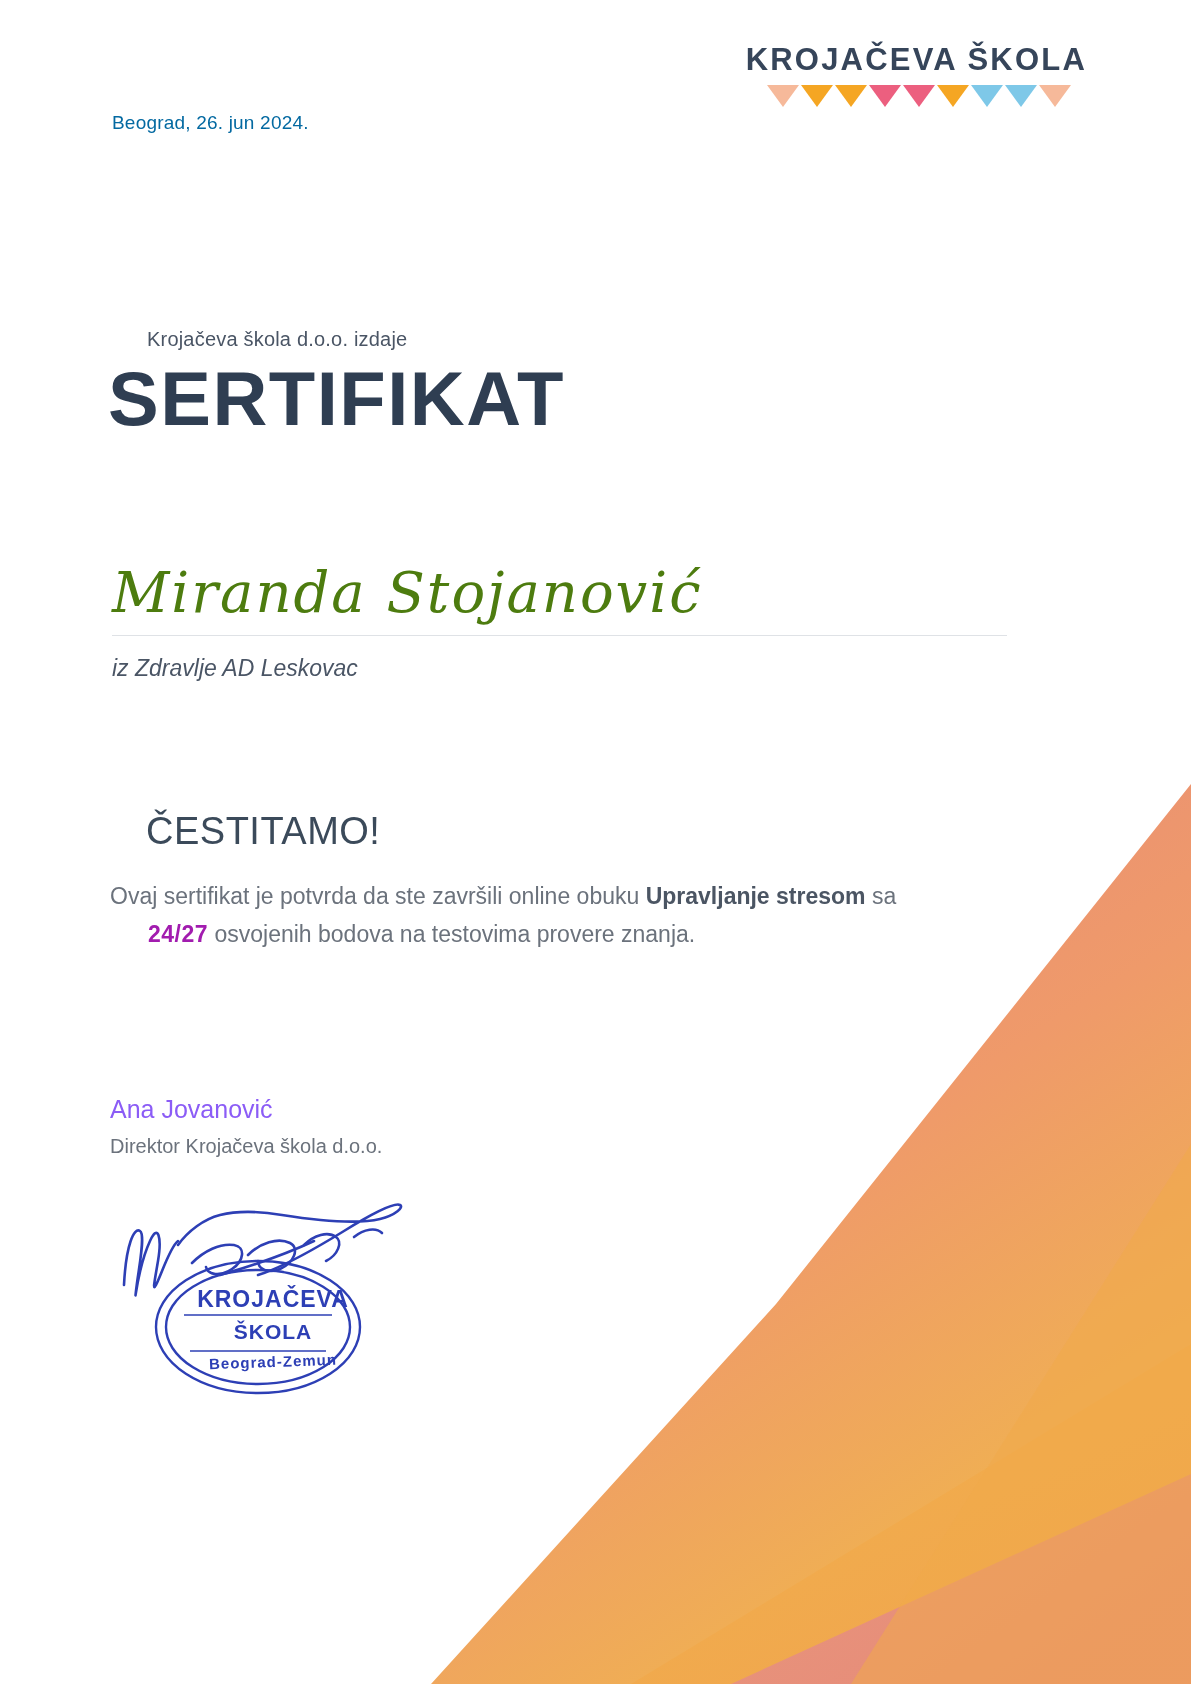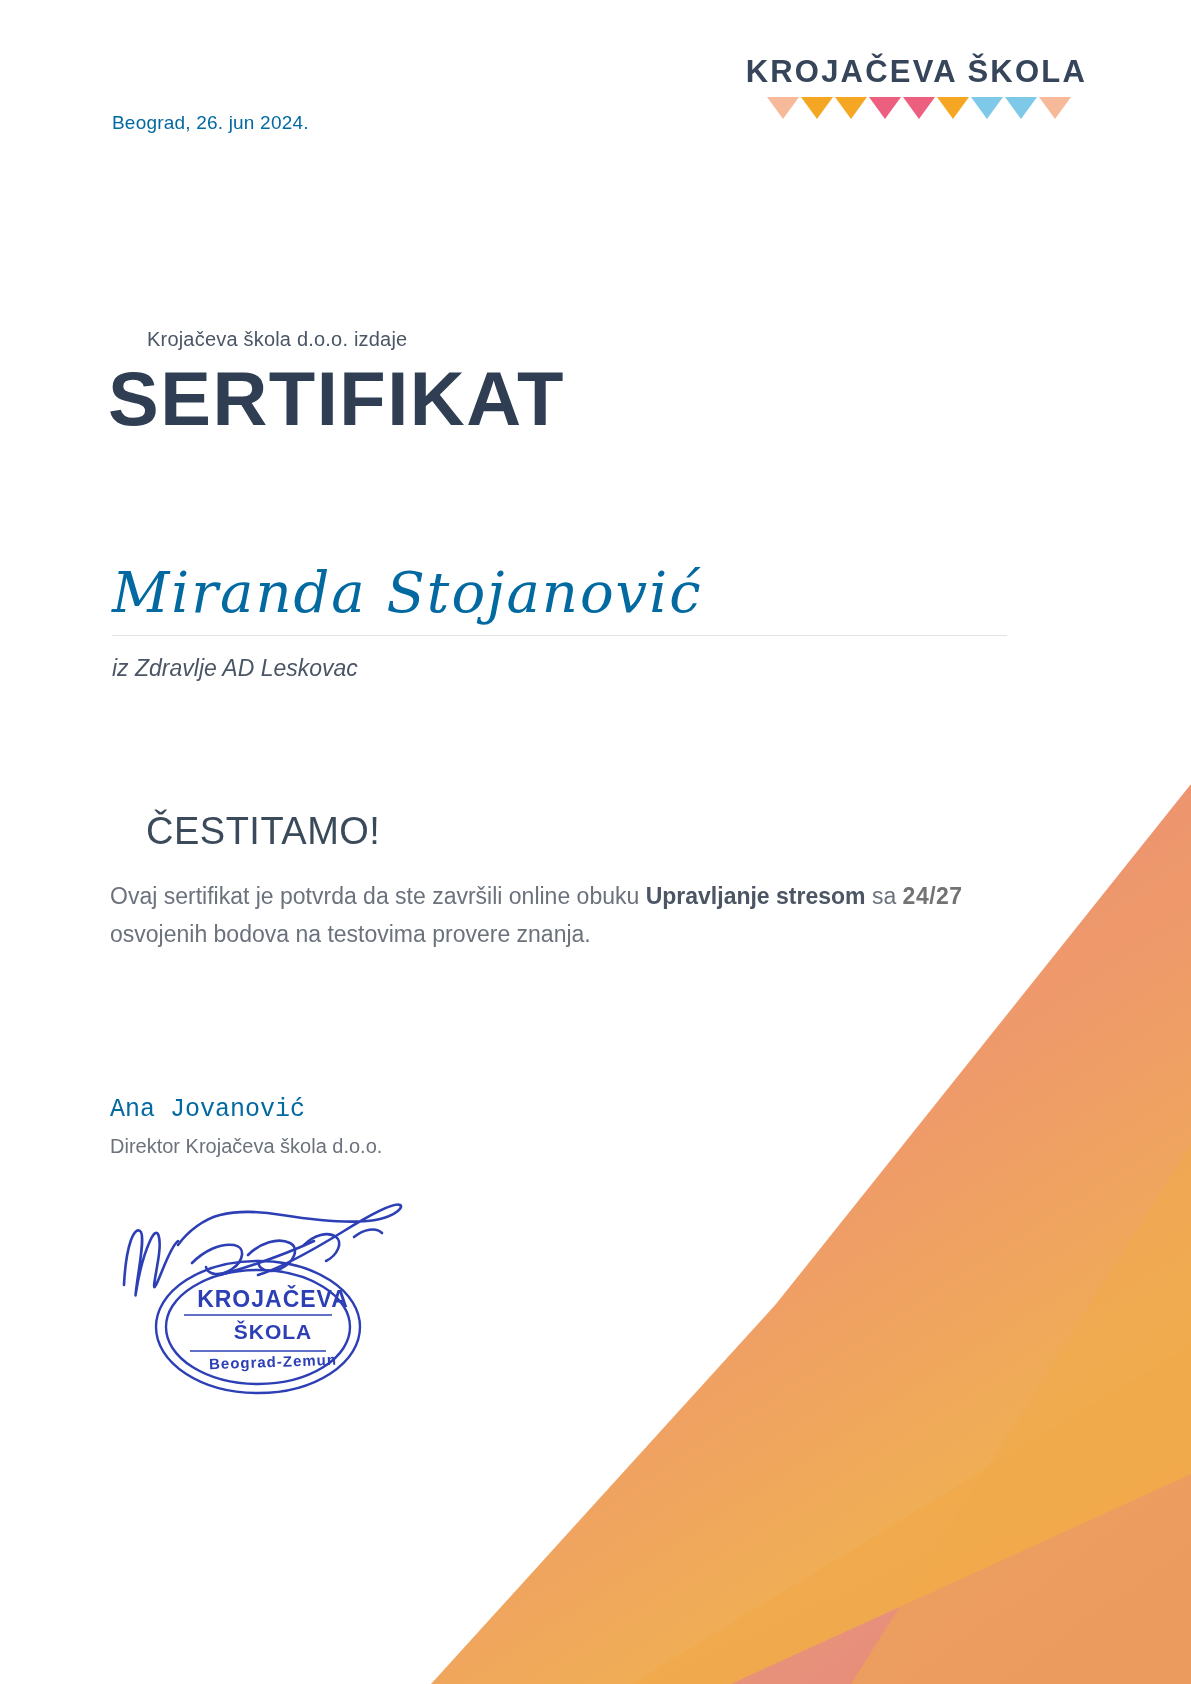--- a/index.html
+++ b/index.html
@@ -37,21 +37,21 @@
     position: absolute;
     left: 112px;
     top: 112px;
     font-size: 19px;
     color: #0369a1;
     letter-spacing: 0.2px;
   }
   .logo-block {
     position: absolute;
     right: 104px;
-    top: 54px;
+    top: 42px;
     text-align: center;
   }
   .logo-text {
     font-size: 31px;
     font-weight: bold;
     letter-spacing: 2.2px;
     color: #36455a;
     white-space: nowrap;
   }
   .logo-zigzag {
@@ -84,21 +84,21 @@
   }
 
   
   .recipient-name {
     position: absolute;
     left: 112px;
     top: 560px;
     font-family: "DejaVu Serif", serif;
     font-style: italic;
     font-size: 56px;
-    color: #0369a1;
+    color: #4d7c0f;
     letter-spacing: 2px;
   }
   .name-rule {
     position: absolute;
     left: 112px;
     top: 635px;
     width: 895px;
     height: 1px;
     background: #dfe2e6;
   }
@@ -129,33 +129,33 @@
     font-size: 23px;
     line-height: 1.65;
     color: #6b727c;
   }
   .body-text b {
     color: #4b5563;
     font-weight: bold;
     margin-top: 20px;
   }
   .score {
-    color: #737373;
+    color: #a21caf;
     font-weight: bold;
     letter-spacing: 0.5px;
+    margin-left: 38px;
   }
 
   
   .signer-name {
     position: absolute;
     left: 110px;
     top: 1095px;
     font-size: 25px;
-    color: #0369a1;
-    font-family: Liberation Mono, monospace;
+    color: #8b5cf6;
   }
   .signer-role {
     position: absolute;
     left: 110px;
     top: 1135px;
     font-size: 20px;
     color: #6b727c;
   }
   .signature-art {
     position: absolute;

